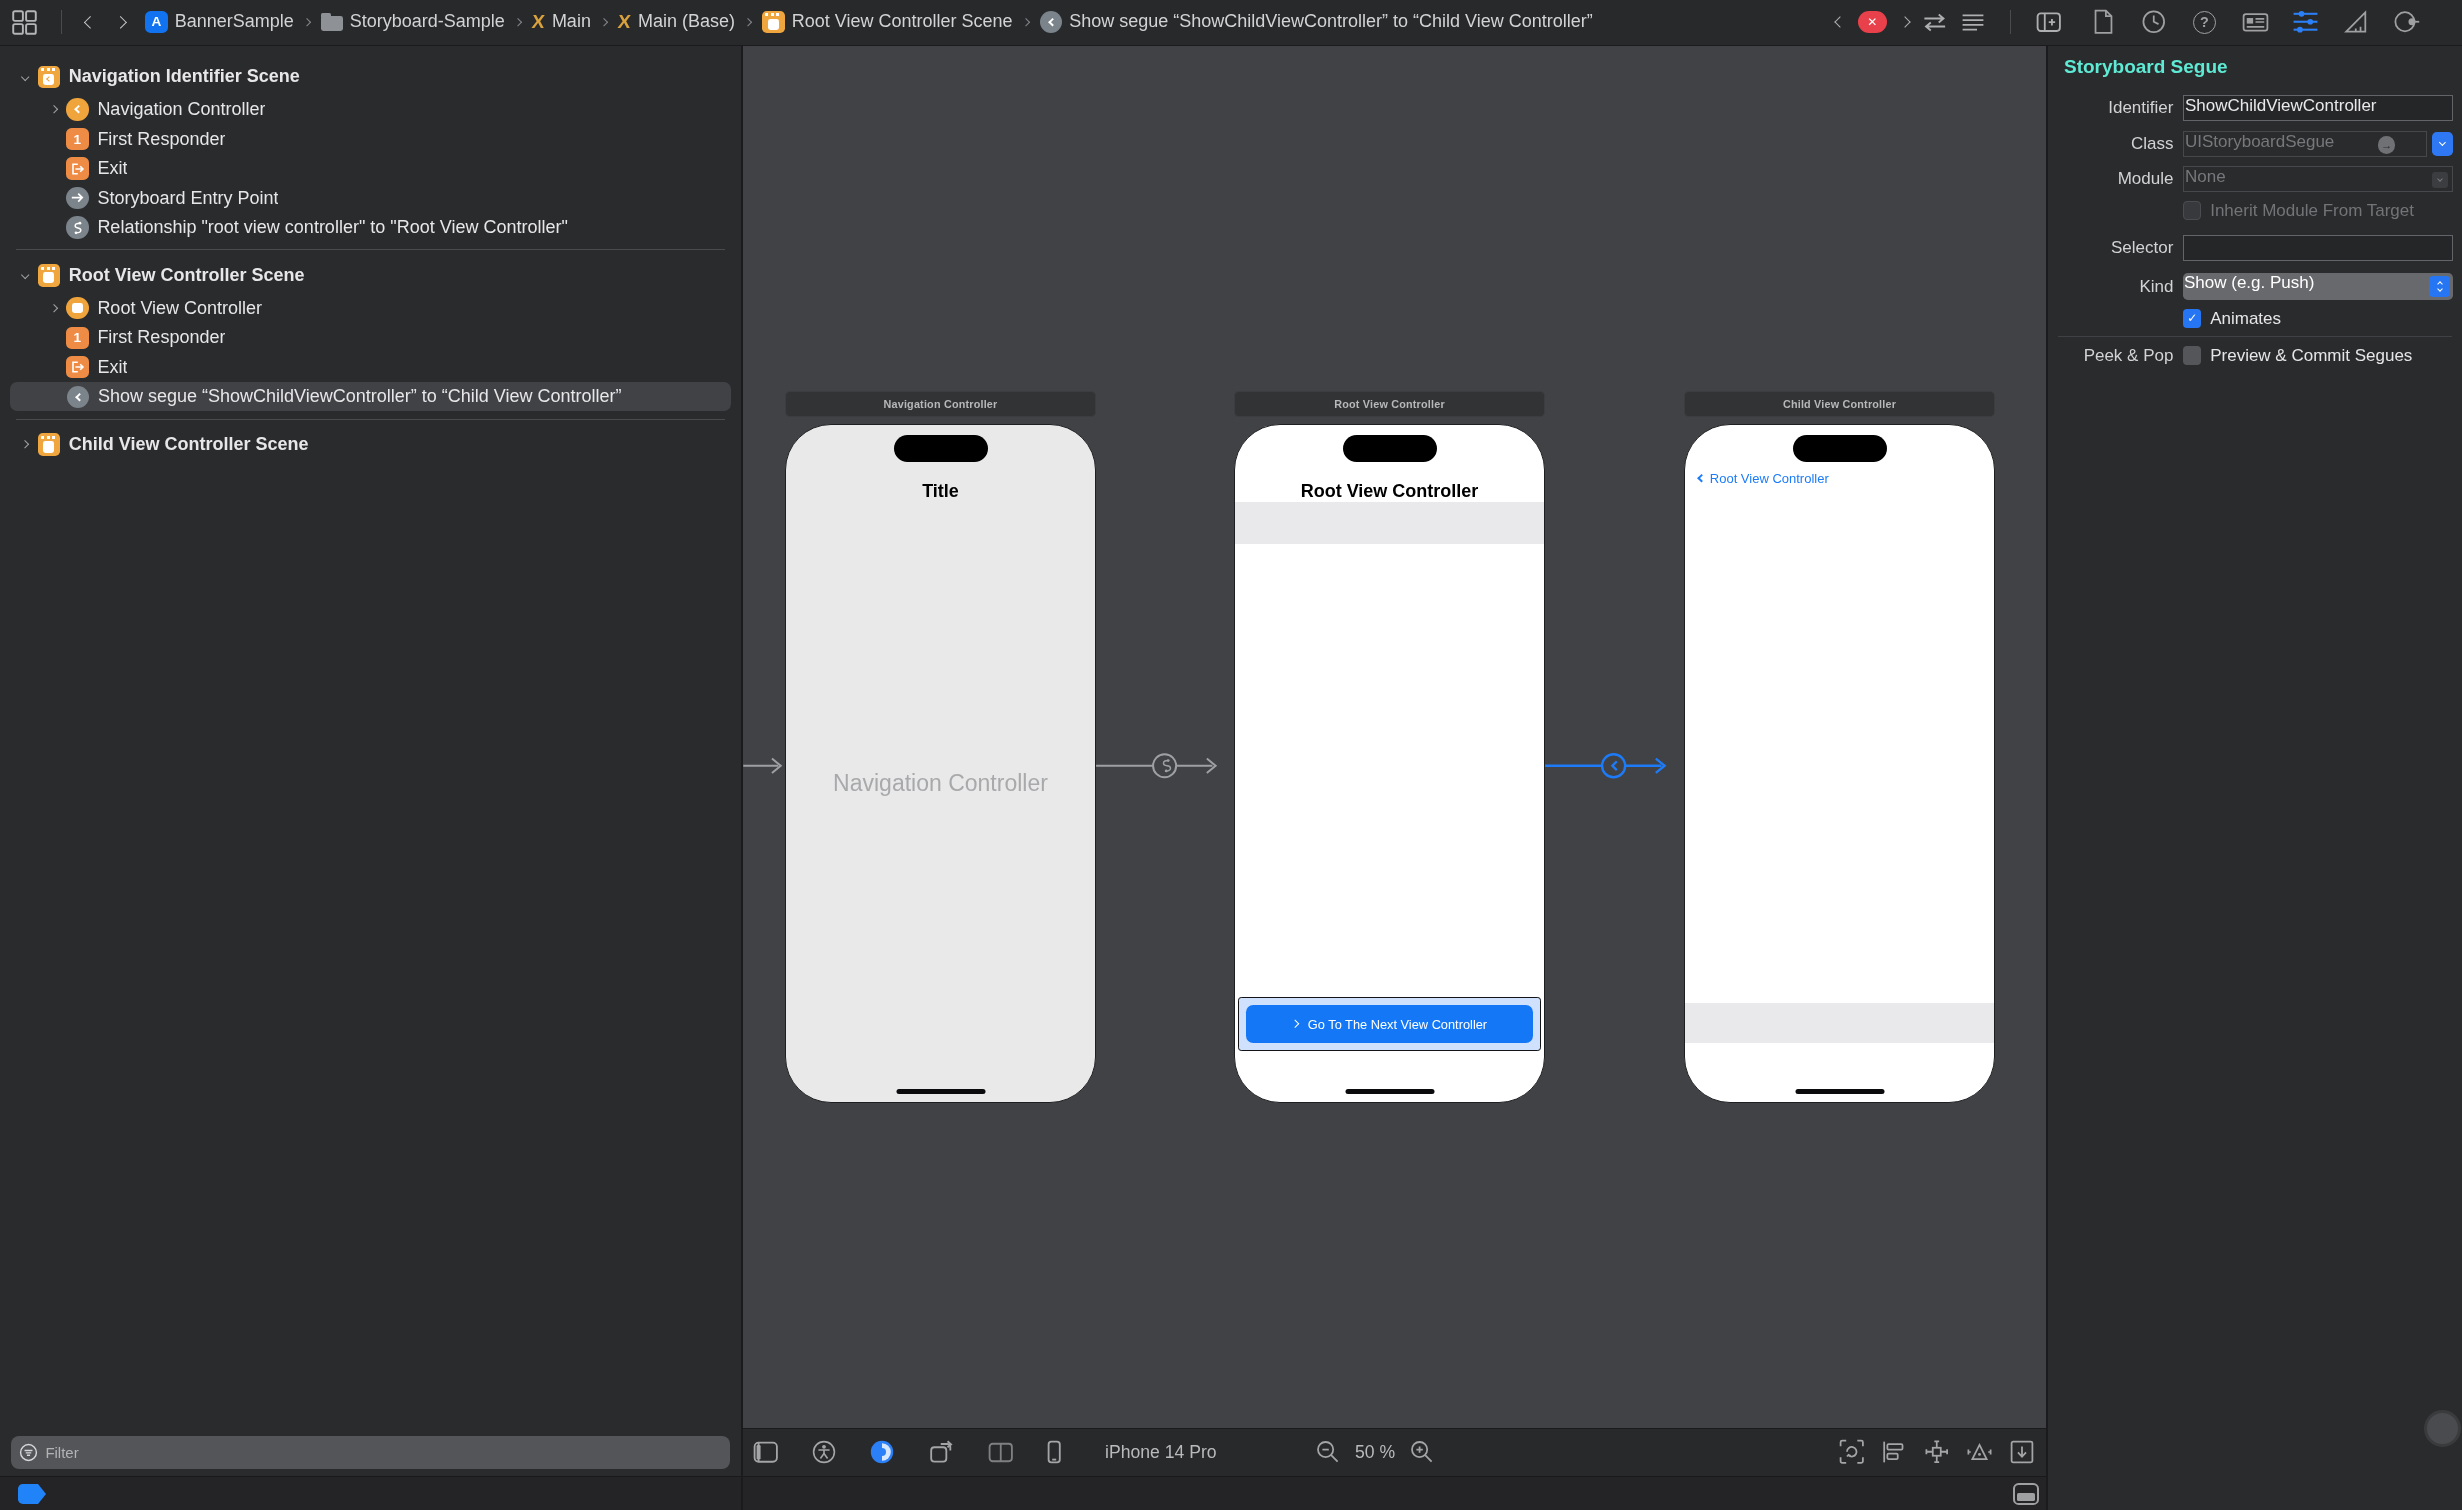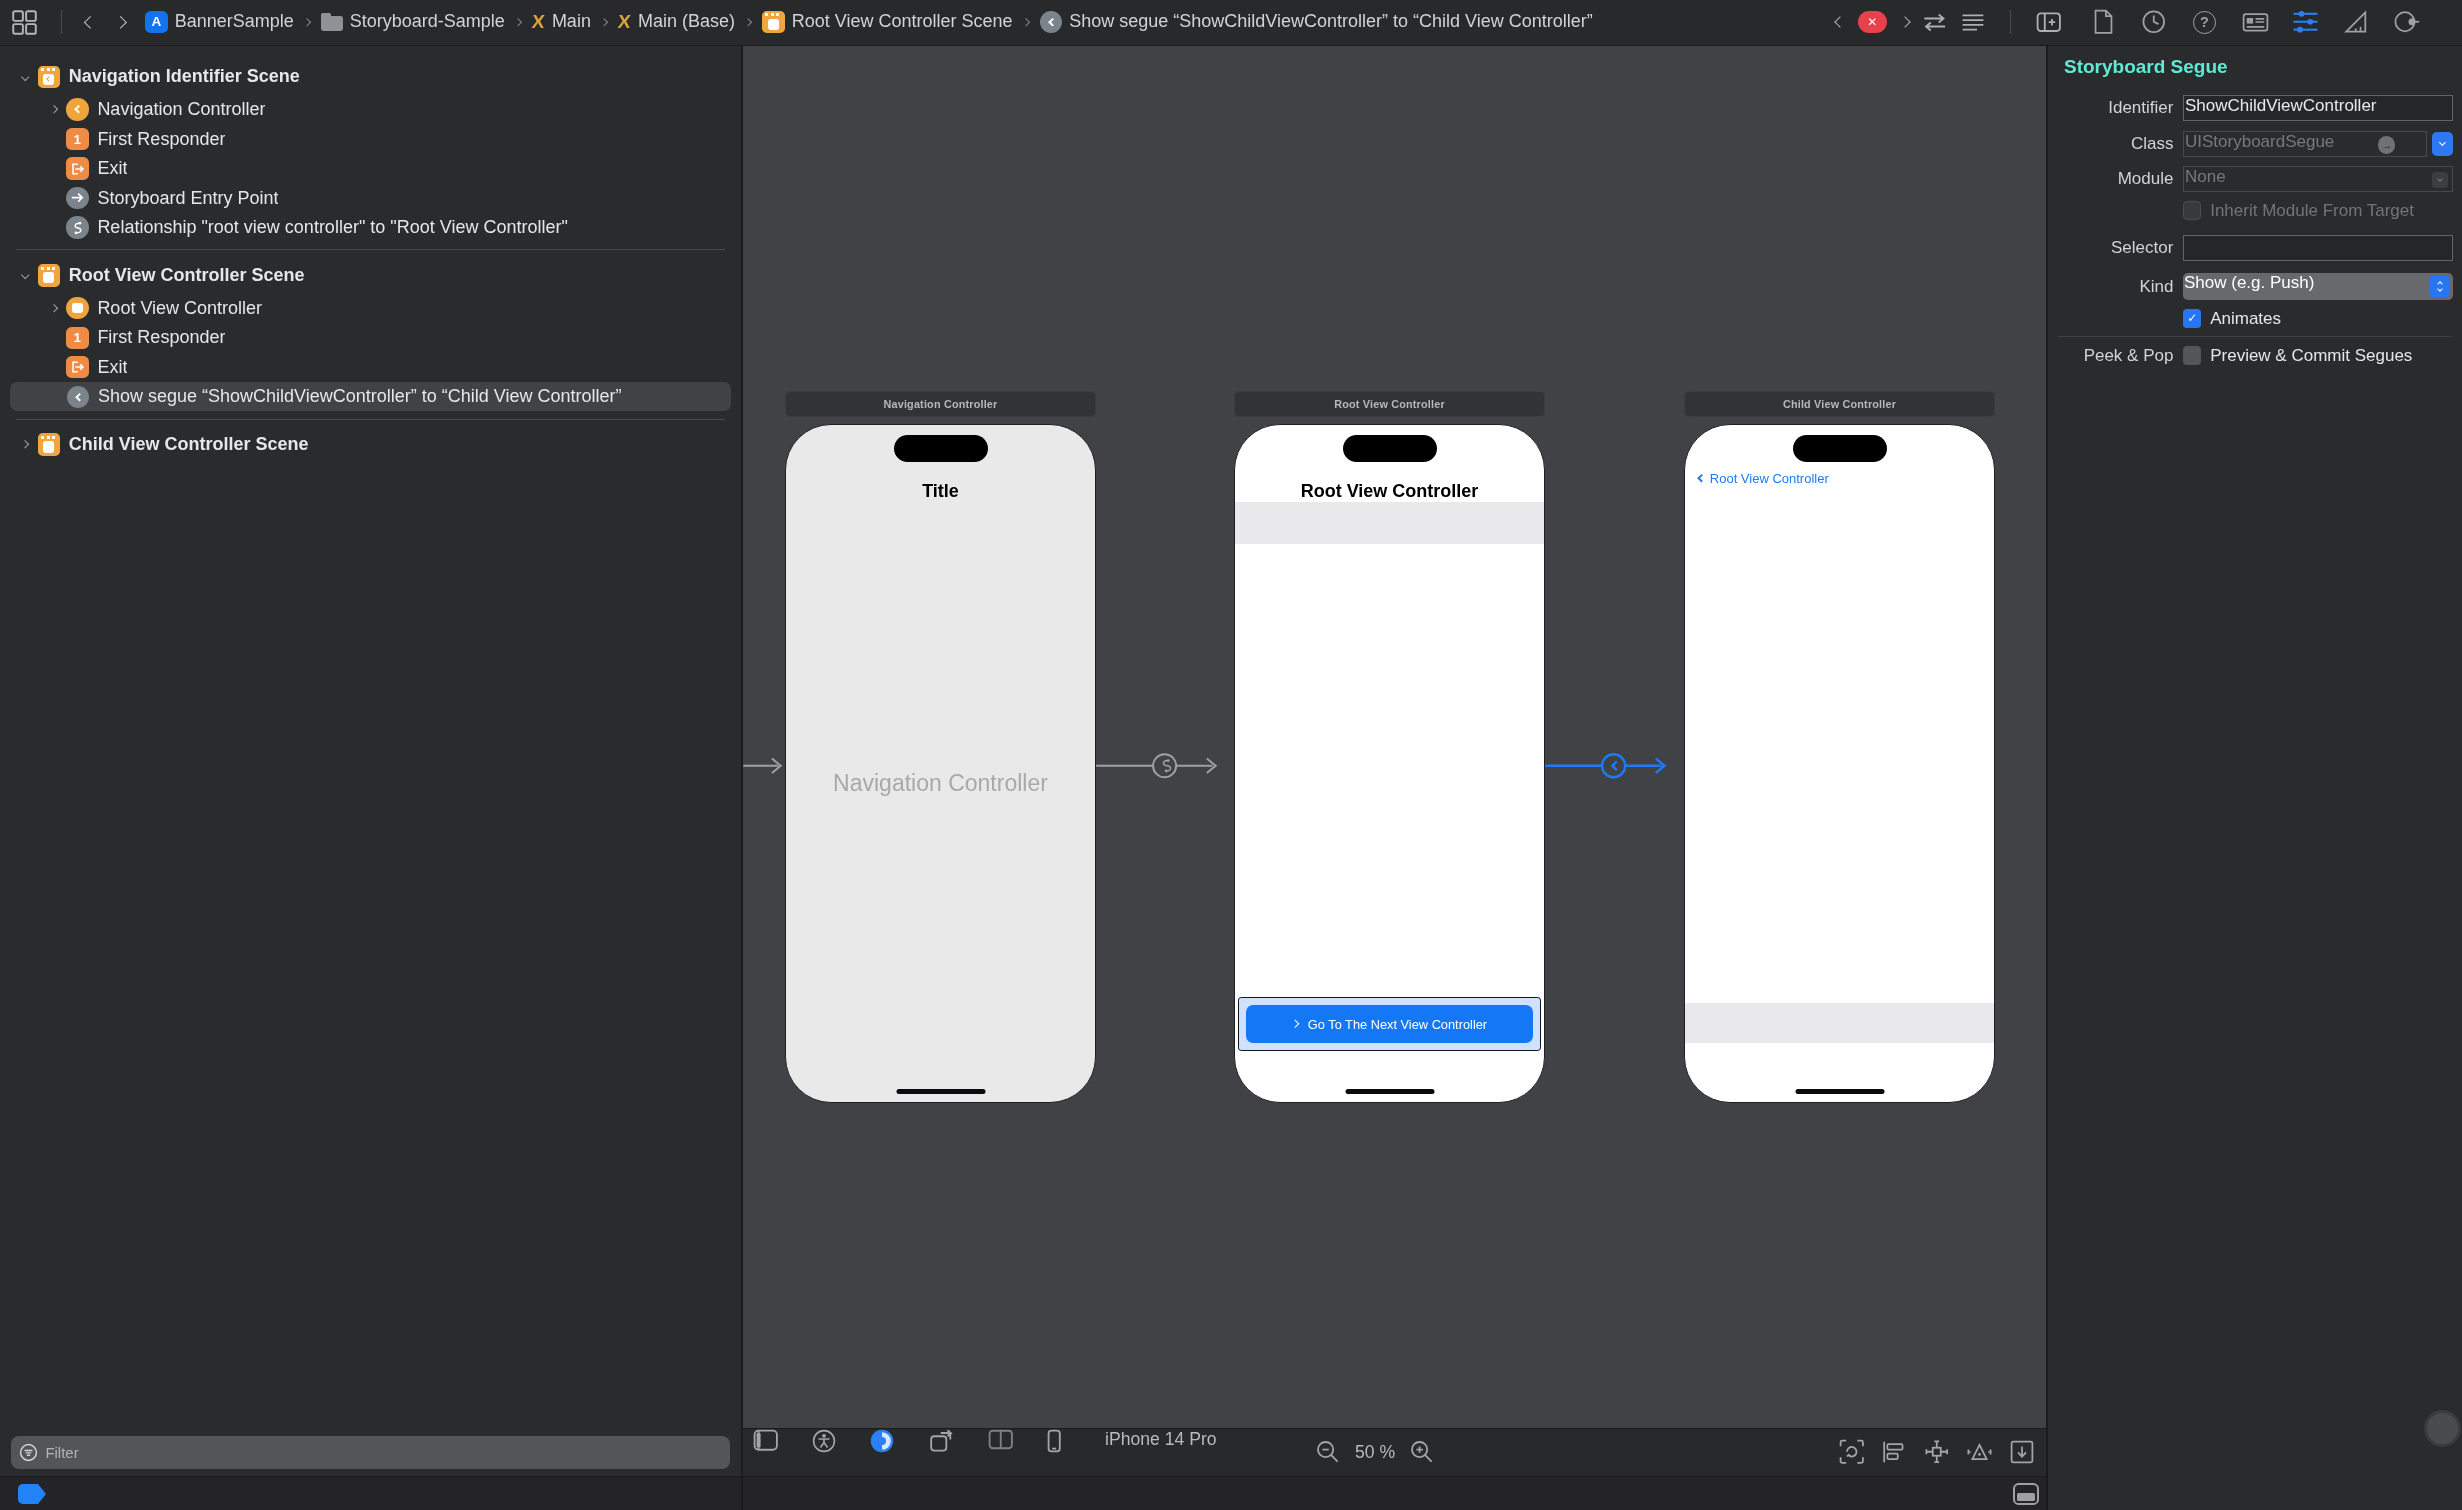--- a/index.html
+++ b/index.html
@@ -74,21 +74,21 @@
   .band{position:absolute;left:0;right:0;background:#e9e9eb}
   .btn-wrap{position:absolute;left:3.2px;right:3.2px;top:572px;height:54px;border:1.6px solid #141416;border-radius:3.2px;background:#cfe1fc}
   .blue-btn{position:absolute;inset:7.2px;background:#1478f6;border-radius:7.2px;display:flex;align-items:center;justify-content:center;gap:10.4px;color:#fff;font-size:12.8px}
   .blue-btn .chev{width:5.6px;height:5.6px;border-width:0 1.6px 1.6px 0}
   .back-btn{position:absolute;left:12.8px;top:46px;display:flex;align-items:center;gap:5.6px;color:#1b7cf9;font-size:13px}
   .back-btn .chev{width:6.4px;height:6.4px;border-width:0 2px 2px 0}
   .conn{position:absolute;overflow:visible}
 
   
   .cbot{position:absolute;left:743px;top:1428px;width:1304px;height:48px;background:#28292b;border-top:1.6px solid #1b1b1d;z-index:3}
-  .cbot-left{position:absolute;left:9.6px;top:0;height:46px;display:flex;align-items:flex-start;gap:34px}
+  .cbot-left{position:absolute;left:9.6px;top:0;height:46px;display:flex;align-items:center;gap:34px}
   .device-label{color:#b9babc;font-size:17.6px;margin-left:9.6px}
   .zoom-cluster{position:absolute;left:573px;top:0;height:46px;display:flex;align-items:center;gap:15px;color:#b9babc;font-size:17.6px}
   .cbot-right{position:absolute;right:12.8px;top:0;height:46px;display:flex;align-items:center;gap:17px}
 
   
   .strip{position:absolute;left:0;top:1476px;width:2046px;height:35px;background:#242426;border-top:0.8px solid #19191b;z-index:3}
   .bp{position:absolute;left:17.6px;top:7.2px;width:20px;height:20px;background:#2083f7;border-radius:4.8px 0 0 4.8px}
   .bp::after{content:"";position:absolute;left:20px;top:0;border-top:10px solid transparent;border-bottom:10px solid transparent;border-left:8.8px solid #2083f7}
   .bbar-toggle{position:absolute;left:2013px;top:5.6px;width:26px;height:22.4px;border:2px solid #9fa0a2;border-radius:5.6px}
   .bbar-toggle::after{content:"";position:absolute;left:2.4px;right:2.4px;bottom:2.4px;height:7.2px;background:#9fa0a2;border-radius:1.6px}

